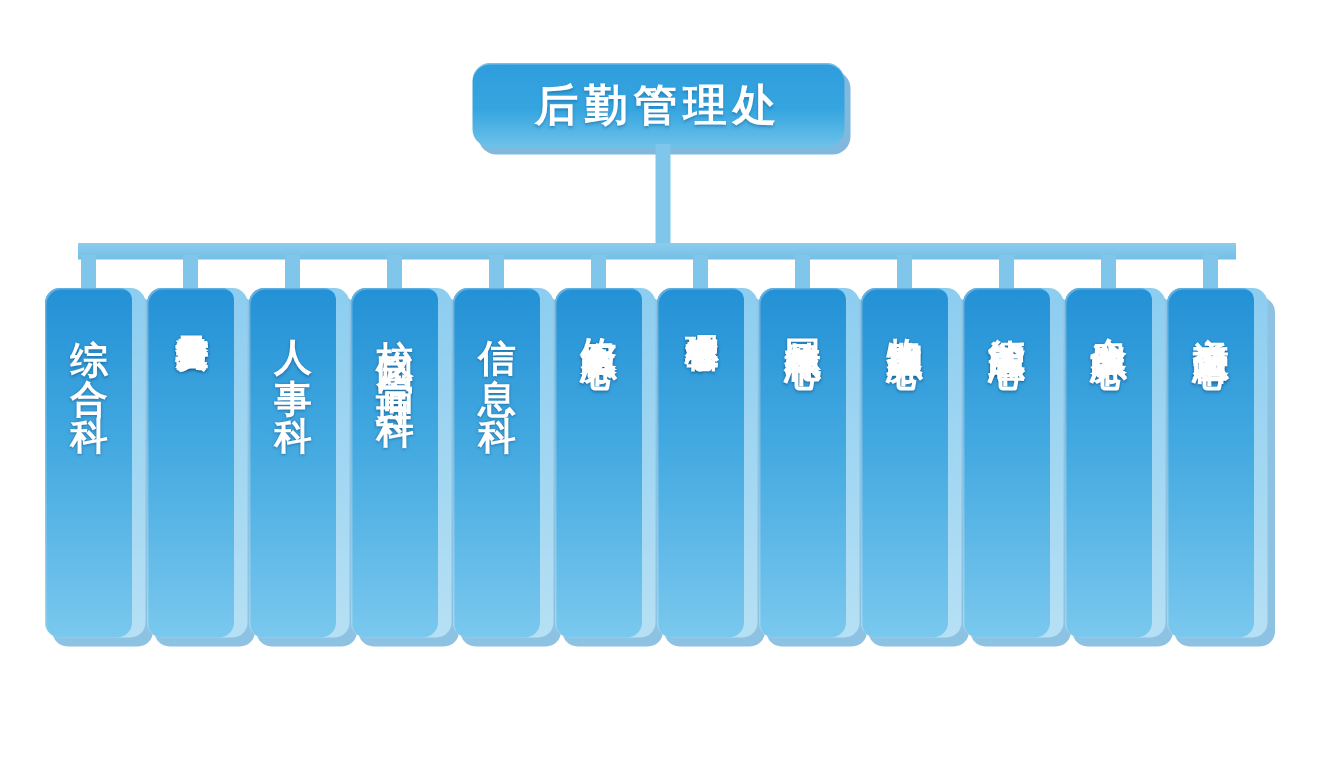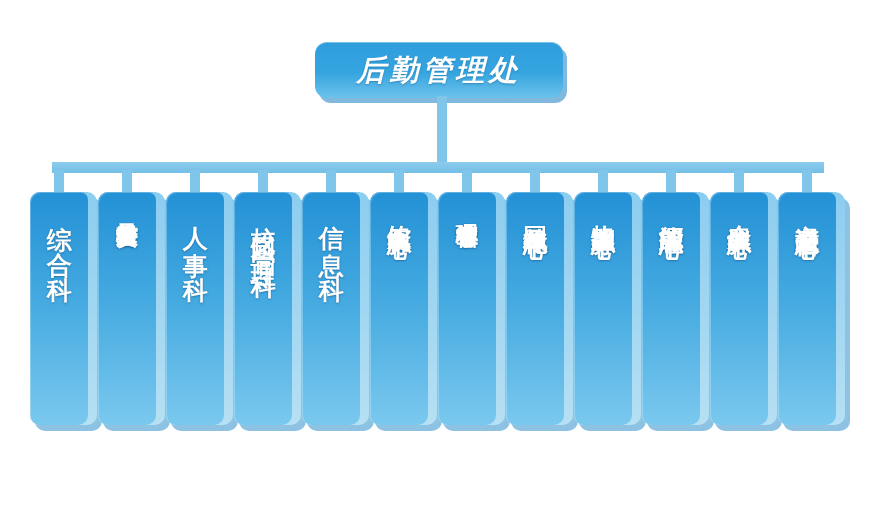--- a/index.html
+++ b/index.html
@@ -41,21 +41,20 @@
     display:flex;align-items:center;justify-content:center;
   }
   .root-node .root-label{
     color:#ffffff;
     font-size:29px;
     font-weight:bold;
     letter-spacing:4px;
     line-height:1;
     text-shadow:0 1px 2px rgba(20,90,140,.45);
     white-space:nowrap;
-    font-style:italic;
   }
 
   
   .conn{position:absolute;background:#80c5ea;}
   .conn-stem-root{
     left:437px;top:96px;
     width:10px;height:68px;
   }
   .conn-bus{
     left:52px;top:162px;

